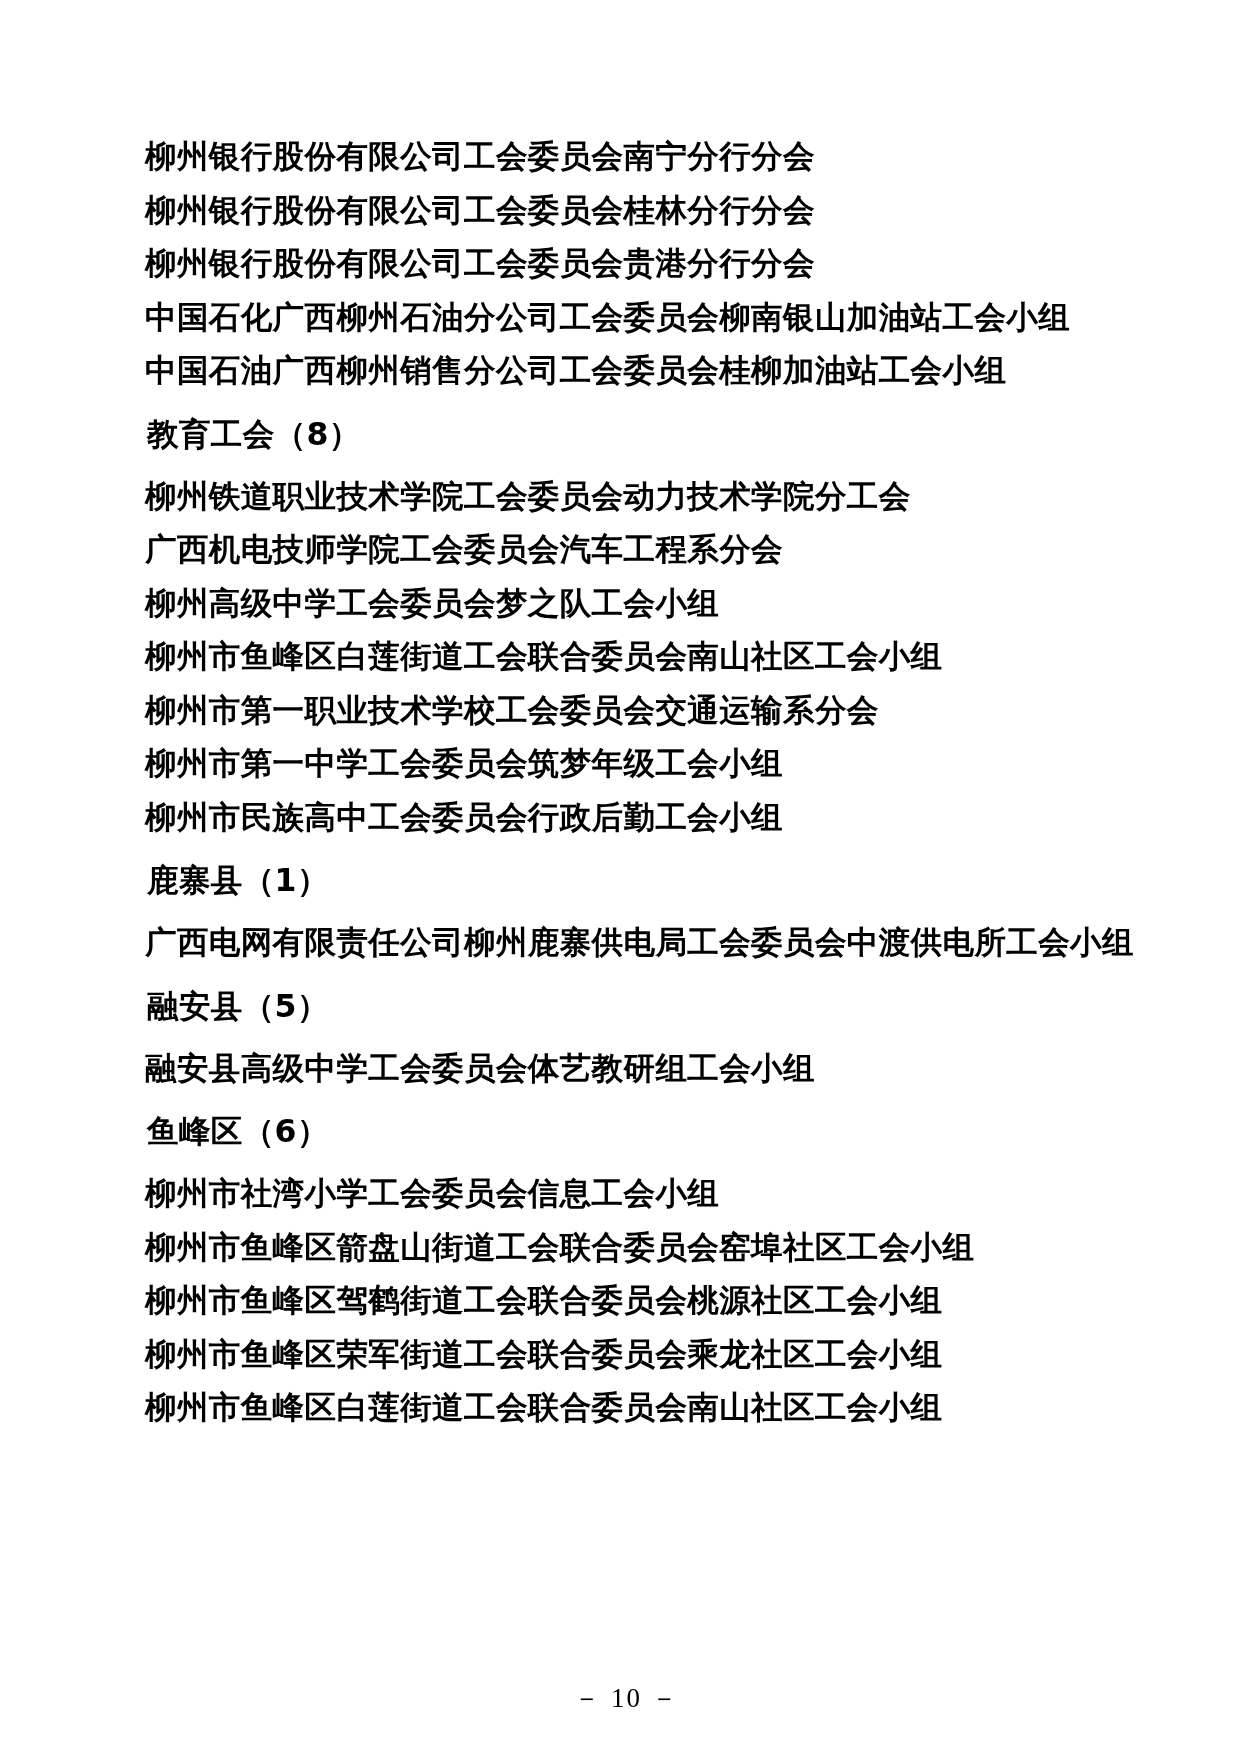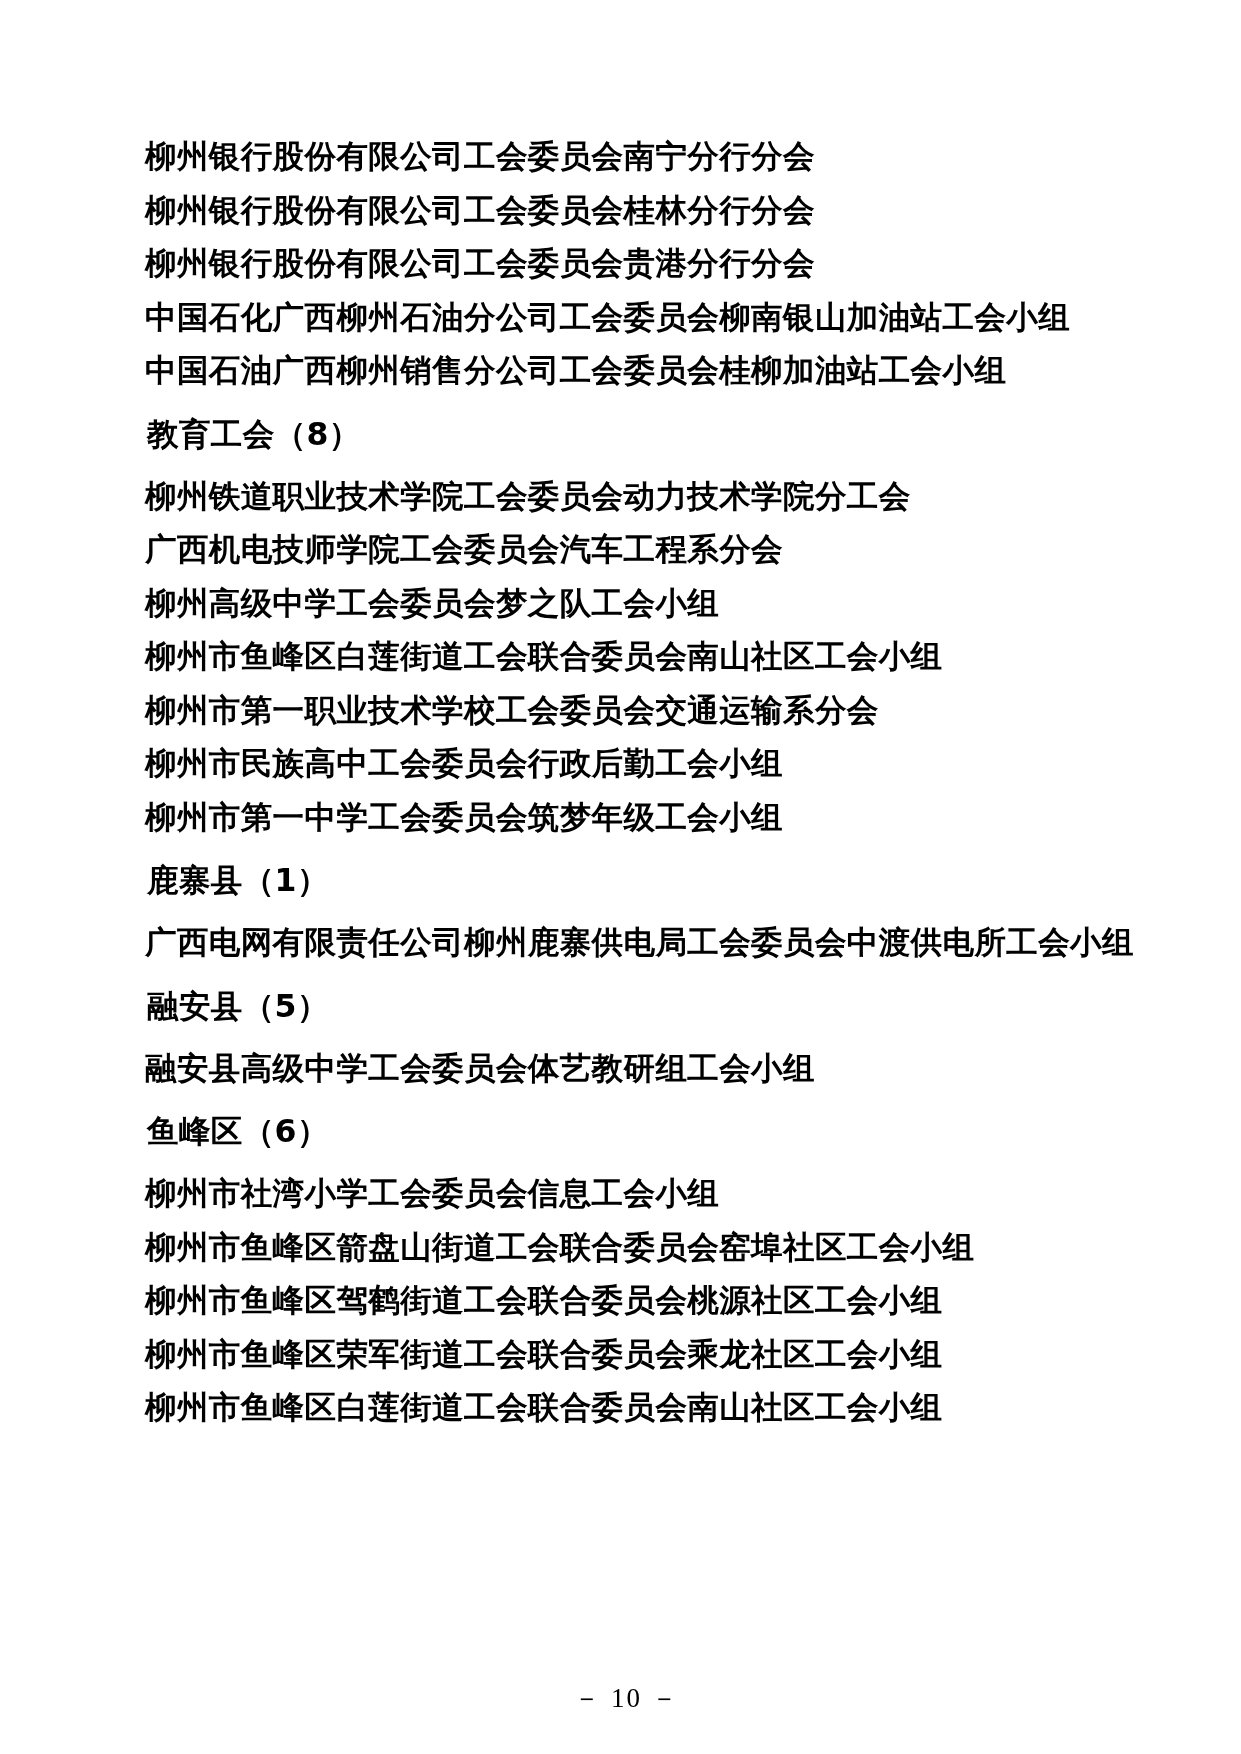--- a/index.html
+++ b/index.html
@@ -58,22 +58,22 @@
       <div class="line">柳州银行股份有限公司工会委员会桂林分行分会</div>
       <div class="line">柳州银行股份有限公司工会委员会贵港分行分会</div>
       <div class="line">中国石化广西柳州石油分公司工会委员会柳南银山加油站工会小组</div>
       <div class="line">中国石油广西柳州销售分公司工会委员会桂柳加油站工会小组</div>
       <div class="heading">教育工会（8）</div>
       <div class="line">柳州铁道职业技术学院工会委员会动力技术学院分工会</div>
       <div class="line">广西机电技师学院工会委员会汽车工程系分会</div>
       <div class="line">柳州高级中学工会委员会梦之队工会小组</div>
       <div class="line">柳州市鱼峰区白莲街道工会联合委员会南山社区工会小组</div>
       <div class="line">柳州市第一职业技术学校工会委员会交通运输系分会</div>
+      <div class="line">柳州市第一中学工会委员会筑梦年级工会小组</div>
       <div class="line">柳州市民族高中工会委员会行政后勤工会小组</div>
-      <div class="line">柳州市第一中学工会委员会筑梦年级工会小组</div>
       <div class="heading">鹿寨县（1）</div>
       <div class="line">广西电网有限责任公司柳州鹿寨供电局工会委员会中渡供电所工会小组</div>
       <div class="heading">融安县（5）</div>
       <div class="line">融安县高级中学工会委员会体艺教研组工会小组</div>
       <div class="heading">鱼峰区（6）</div>
       <div class="line">柳州市社湾小学工会委员会信息工会小组</div>
       <div class="line">柳州市鱼峰区箭盘山街道工会联合委员会窑埠社区工会小组</div>
       <div class="line">柳州市鱼峰区驾鹤街道工会联合委员会桃源社区工会小组</div>
       <div class="line">柳州市鱼峰区荣军街道工会联合委员会乘龙社区工会小组</div>
       <div class="line">柳州市鱼峰区白莲街道工会联合委员会南山社区工会小组</div>

